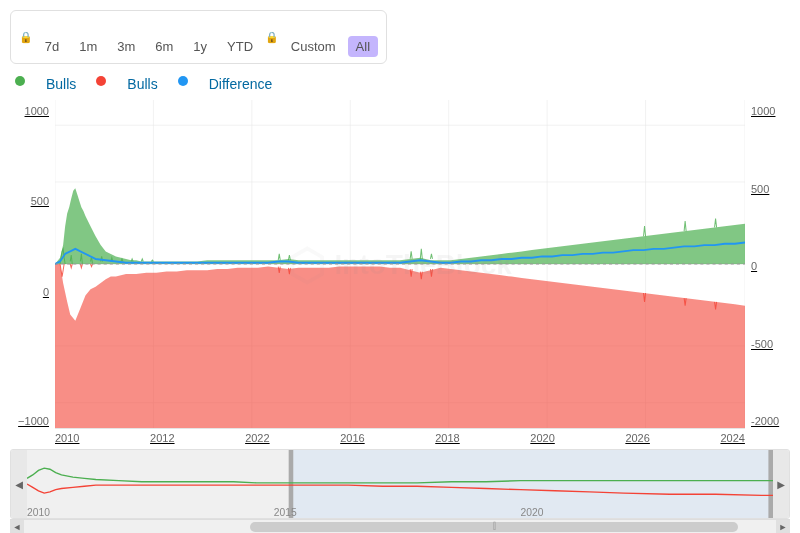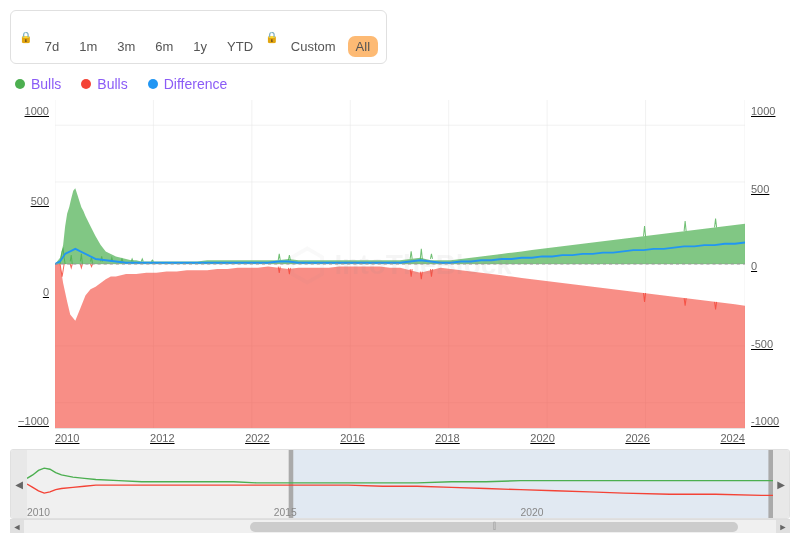--- a/index.html
+++ b/index.html
@@ -36,43 +36,42 @@
       padding: 3px 8px;
       border: none;
       background: none;
       cursor: pointer;
       font-size: 13px;
       color: #555;
       border-radius: 4px;
       margin-top: 19px;
     }
     .toolbar-btn.active {
-      background: #fdba74;
-      border-radius: 7px;
+      background: #c4b5fd;
     }
 
     .lock-icon {
       font-size: 11px;
       color: #888;
     }
 
     
     .legend {
       display: flex;
       align-items: center;
       gap: 20px;
       margin-bottom: 8px;
       padding-left: 5px;
     }
     .legend-item {
       display: flex;
-      align-items: center;
-      gap: 6px;
+      align-items: flex-start;
+      gap: 21px;
       font-size: 14px;
-      color: #8b5cf6;
+      color: #0369a1;
     }
     .legend-dot {
       width: 10px;
       height: 10px;
       border-radius: 50%;
     }
 
     
     .main-chart-wrapper {
       display: flex;
@@ -390,21 +389,21 @@
         <span>2026</span>
         <span>2024</span>
       </div>
     </div>
 
     <div class="y-axis-right">
       <span>1000</span>
       <span>500</span>
       <span>0</span>
       <span>-500</span>
-      <span>-1000</span>
+      <span>-2000</span>
     </div>
   </div>
 
   <div class="navigator-wrapper">
     <button class="nav-scroll-btn">◀</button>
     <div class="nav-chart-area">
       <svg viewBox="0 0 650 60" preserveAspectRatio="none">
 
         <rect x="0" y="0" width="650" height="60" fill="#f8f8f8"></rect>
 

